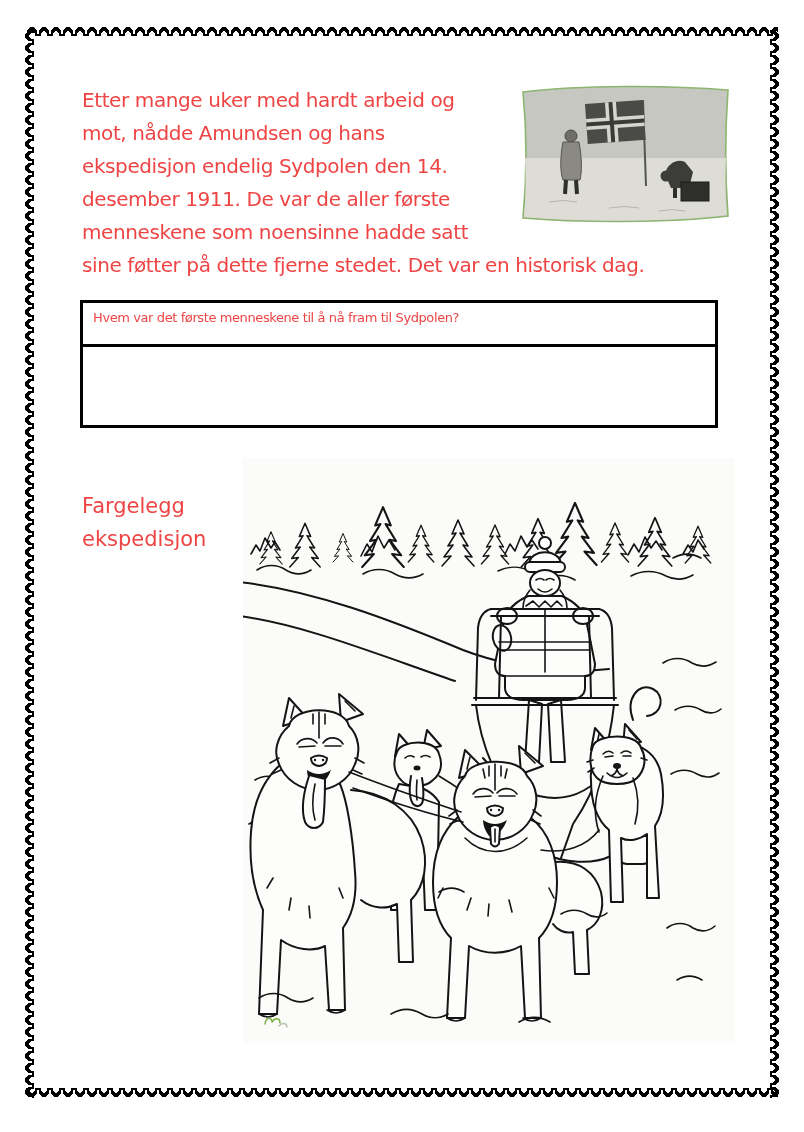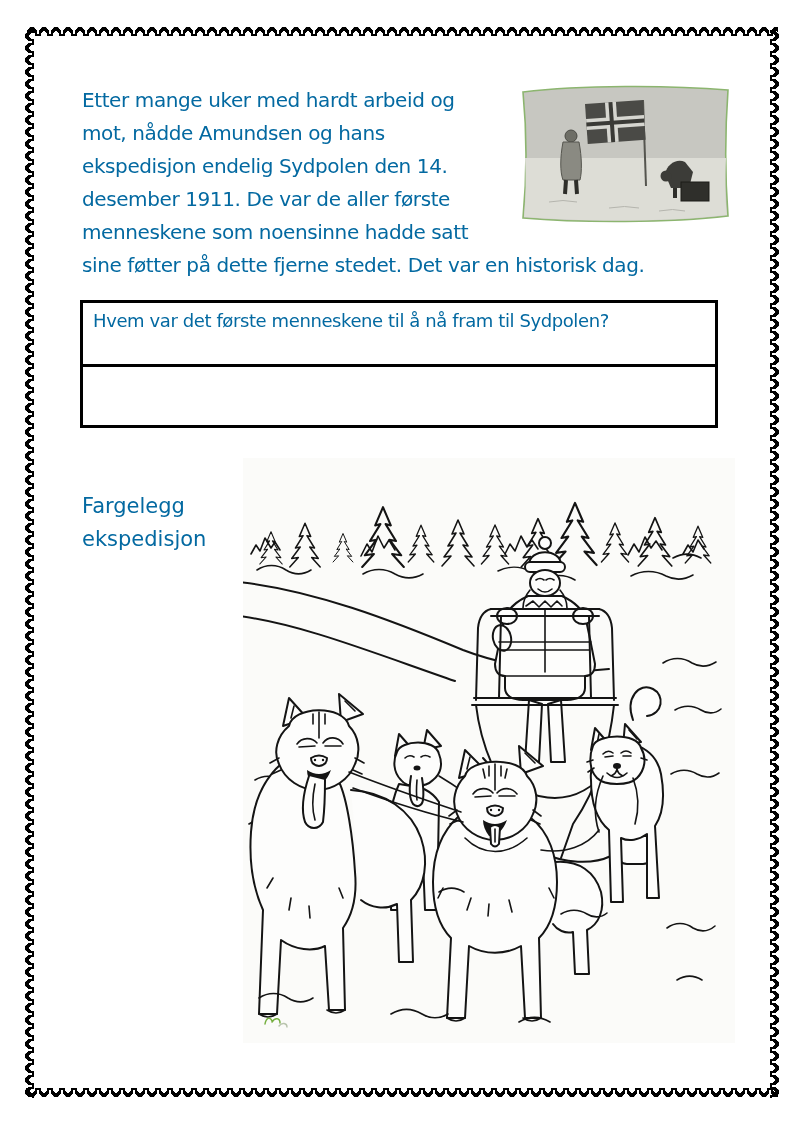--- a/index.html
+++ b/index.html
@@ -1,18 +1,18 @@
 <!DOCTYPE html>
 <html><head>
 <meta charset="utf-8">
 <style>
   html,body { margin:0; padding:0; background:#fff; }
   .page {
     position:relative; width:804px; height:1132px; background:#ffffff;
-    font-family:"DejaVu Sans", sans-serif; color:#0369a1; overflow:hidden;
+    font-family:"DejaVu Sans", sans-serif; color:#ef4444; overflow:hidden;
   }
   
   .b-top,.b-bottom { position:absolute; left:26px; right:26px; height:22px; }
   .b-top    { top:14px;
     background-image: radial-gradient(6px 10px at 50% 100%, rgba(0,0,0,0) 0 49%, #000 51% 93%, rgba(0,0,0,0) 95%);
     background-size:12px 22px; background-repeat:repeat-x; background-position:bottom left; }
   .b-bottom { top:1088px;
     background-image: radial-gradient(6px 10px at 50% 0%, rgba(0,0,0,0) 0 49%, #000 51% 93%, rgba(0,0,0,0) 95%);
     background-size:12px 22px; background-repeat:repeat-x; background-position:top left; }
   .b-left,.b-right { position:absolute; top:30px; height:1068px; width:22px; }
@@ -25,22 +25,22 @@
 
   
   .intro { position:absolute; left:82px; top:84px; width:650px;
            font-size:20px; line-height:33px; letter-spacing:-0.4px; }
   .intro p { margin:0; }
   .photo-wrap { float:right; width:213px; height:143px; margin:-2px 0 10px 16px; }
 
   
   .qbox { position:absolute; left:80px; top:300px; width:638px; height:128px;
           border:3px solid #000; box-sizing:border-box; }
-  .q-cell { height:64px; box-sizing:border-box; border-bottom:3px solid #000;
-            padding:7px 10px 0 10px; font-size:18px; letter-spacing:-0.4px; }
+  .q-cell { height:44px; box-sizing:border-box; border-bottom:3px solid #000;
+            padding:7px 10px 0 10px; font-size:13px; letter-spacing:-0.4px; }
   .a-cell { height:58px; }
 
   
   .instr { position:absolute; left:82px; top:490px; width:175px;
            font-size:21px; line-height:33px; }
 
   
   .art { position:absolute; left:243px; top:458px; width:492px; height:585px;
          background-color:#fbfbf9;
          background-image: radial-gradient(circle, #e9e9e4 14%, rgba(0,0,0,0) 15%);

